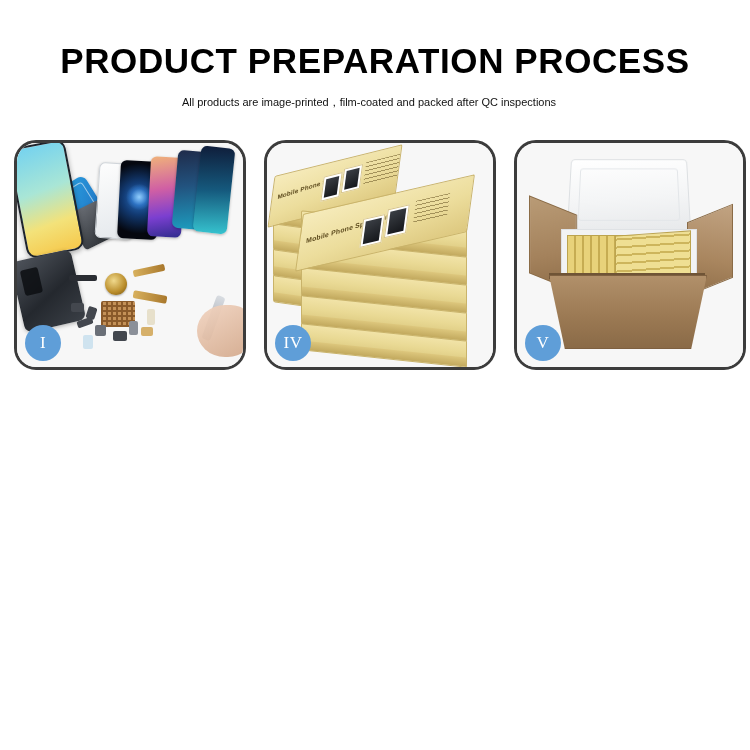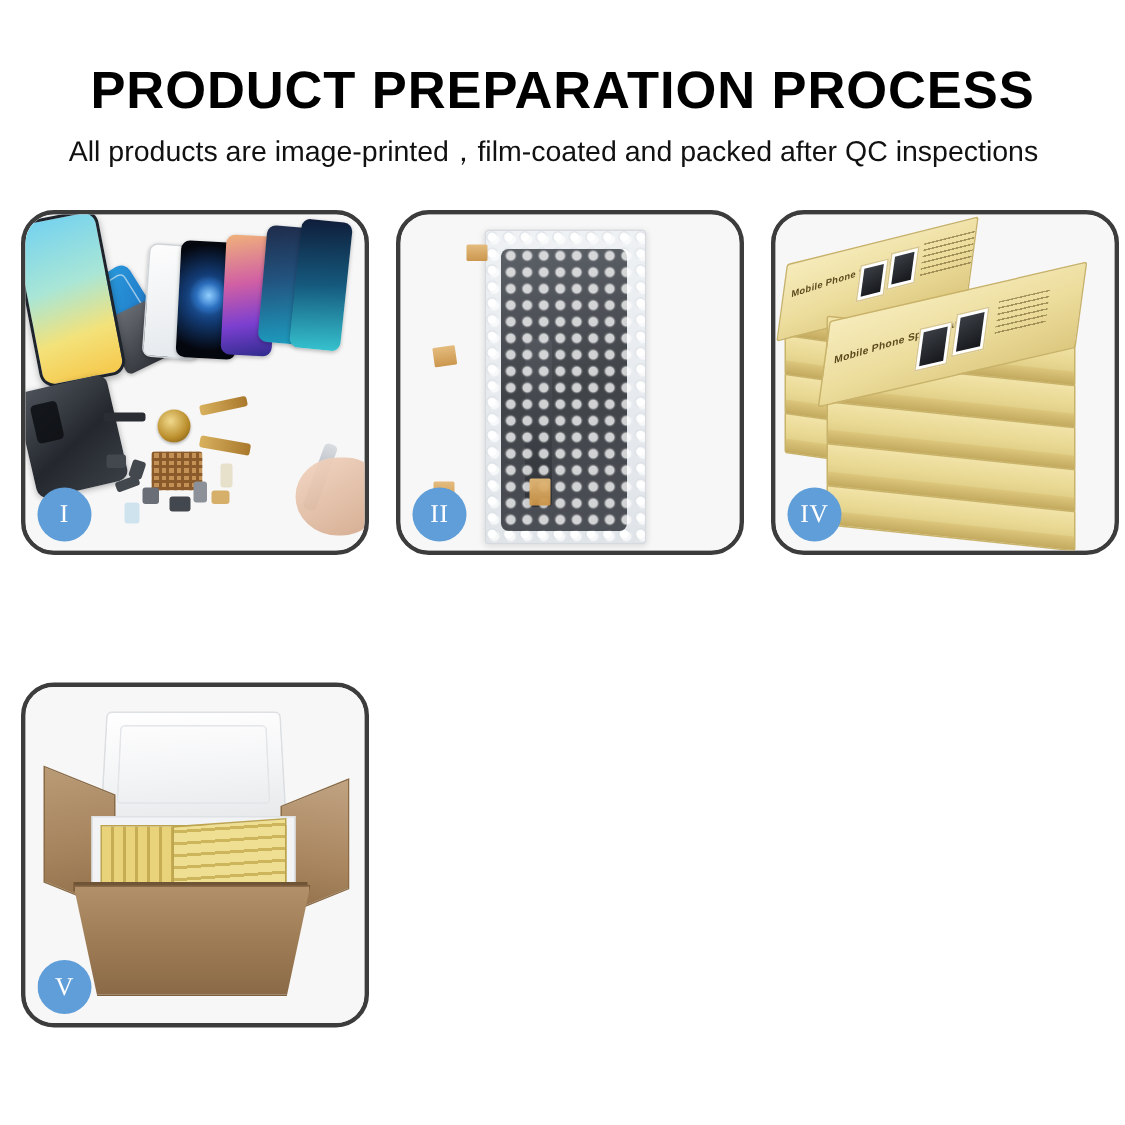--- a/index.html
+++ b/index.html
@@ -34,21 +34,21 @@
     font-size: 35px;
     font-weight: 700;
     letter-spacing: 0.6px;
     color: #000000;
     line-height: 42px;
     margin: 0;
     white-space: nowrap;
   }
   .subtitle {
     font-family: "Liberation Sans", sans-serif;
-    font-size: 19px;
+    font-size: 11px;
     font-weight: 400;
     color: #111111;
     line-height: 20px;
     margin: 10px 12px 0 0;
     white-space: nowrap;
   }
 
   
   .grid {
     position: absolute;
@@ -547,34 +547,20 @@
         <div class="bit b6"></div>
         <div class="bit b7"></div>
         <div class="bit b8"></div>
         <div class="bit b9"></div>
         <div class="tool"></div>
         <div class="hand"></div>
       </div>
       <div class="badge">I</div>
     </div>
 
-    <div class="panel p2">
-      <div class="panel-stage">
-        <div class="wrap">
-          <div class="panelin"></div>
-          <div class="flexcable"></div>
-          <div class="bubbles"></div>
-        </div>
-        <div class="tape t1"></div>
-        <div class="tape t2"></div>
-        <div class="tape t3"></div>
-        <div class="tape t4"></div>
-      </div>
-      <div class="badge">II</div>
-    </div>
 
 
     <div class="panel p4">
       <div class="panel-stage">
         <div class="stack">
           <div class="bx L4">
               <span class="side"></span>
             </div>
           <div class="bx L3">
               <span class="side"></span>

